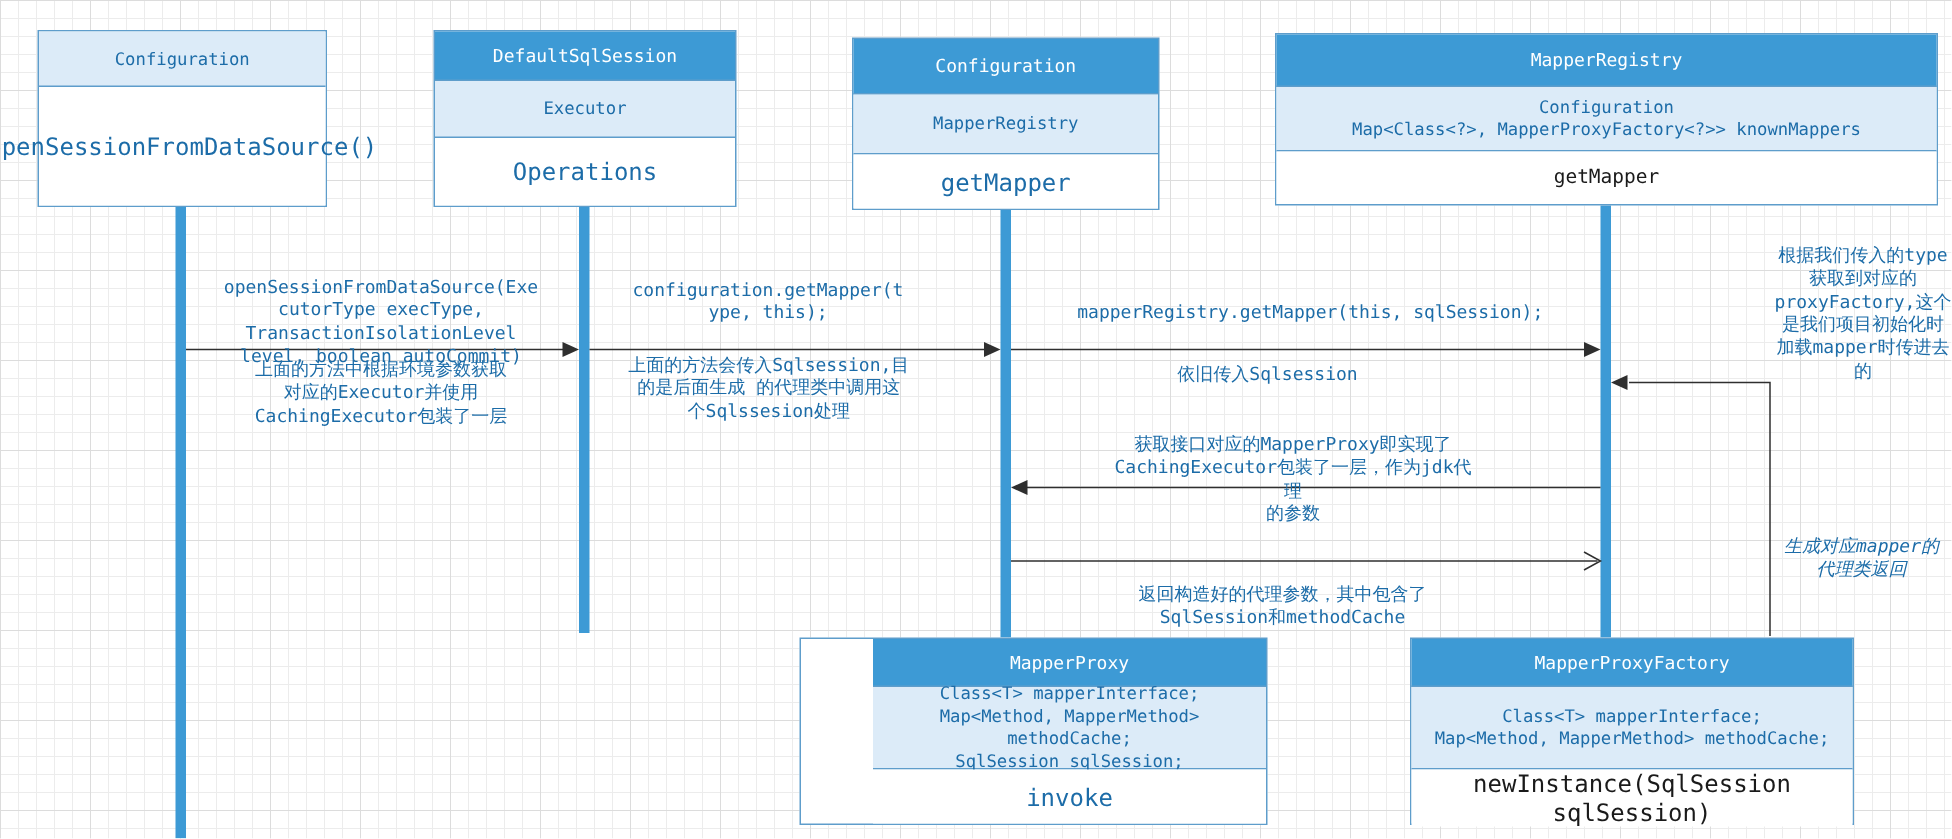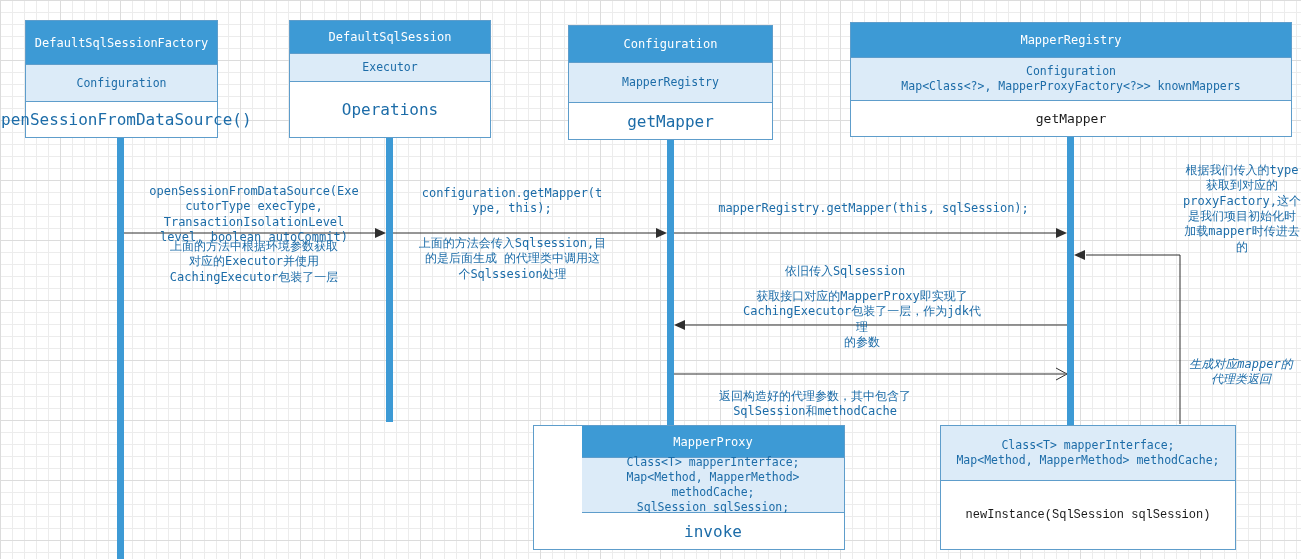--- a/index.html
+++ b/index.html
@@ -78,28 +78,27 @@
       <line x1="674" y1="374" x2="1065" y2="374"></line>
       <path d="M 1056 368 L 1067 374 L 1056 380"></path>
     </g>
     <g>
       <polyline points="1180,424 1180,255 1086,255"></polyline>
       <polygon points="1074,255 1085,250 1085,260"></polygon>
     </g>
   </svg>
 
   <div class="uml-box" style="left:25px; top:20px; width:193px; height:118px;">
-    <div class="uml-head" style="height:44px;">DefaultSqlSessionFactory</div>
     <div class="uml-attr" style="height:37px;">Configuration</div>
     <div class="uml-method">openSessionFromDataSource()</div>
   </div>
 
   <div class="uml-box" style="left:289px; top:20px; width:202px; height:118px;">
     <div class="uml-head" style="height:33px;">DefaultSqlSession</div>
-    <div class="uml-attr" style="height:28px;">Executor</div>
+    <div class="uml-attr" style="height:38px;">Executor</div>
     <div class="uml-method">Operations</div>
   </div>
 
   <div class="uml-box" style="left:568px; top:25px; width:205px; height:115px;">
     <div class="uml-head" style="height:37px;">Configuration</div>
     <div class="uml-attr" style="height:40px;">MapperRegistry</div>
     <div class="uml-method">getMapper</div>
   </div>
 
   <div class="uml-box" style="left:850px; top:22px; width:442px; height:115px;">
@@ -111,51 +110,52 @@
 
   <div class="uml-box" style="left:533px; top:425px; width:312px; height:125px;padding-left:48px;">
     <div class="uml-head" style="height:32px;">MapperProxy</div>
     <div class="uml-attr" style="height:55px;">Class&lt;T&gt; mapperInterface;
 Map&lt;Method, MapperMethod&gt; methodCache;
 SqlSession sqlSession;</div>
     <div class="uml-method">invoke</div>
   </div>
 
   <div class="uml-box" style="left:940px; top:425px; width:296px; height:125px;">
+    <div class="uml-head" style="height:32px;">MapperProxyFactory</div>
     <div class="uml-attr" style="height:55px;">Class&lt;T&gt; mapperInterface;
 Map&lt;Method, MapperMethod&gt; methodCache;</div>
-    <div class="uml-method dark" style="font-size:12px;font-family:Liberation Mono, monospace;">newInstance(SqlSession sqlSession)</div>
+    <div class="uml-method dark" style="font-size:16px;">newInstance(SqlSession sqlSession)</div>
   </div>
 
   <div class="note" style="left:148px; top:184px; width:212px;">openSessionFromDataSource(Exe
 cutorType execType,
 TransactionIsolationLevel
 level, boolean autoCommit)</div>
   <div class="note" style="left:148px; top:239px; width:212px;">上面的方法中根据环境参数获取
 对应的Executor并使用
 CachingExecutor包装了一层</div>
 
   <div class="note" style="left:418px; top:186px; width:188px;">configuration.getMapper(t
 ype, this);</div>
   <div class="note" style="left:415px; top:236px; width:195px;">上面的方法会传入Sqlsession,目
 的是后面生成 的代理类中调用这
 个Sqlssesion处理</div>
 
   <div class="note" style="left:716px; top:201px; width:315px;">mapperRegistry.getMapper(this, sqlSession);</div>
-  <div class="note" style="left:745px; top:242px; width:200px;margin-top:22px;">依旧传入Sqlsession</div>
+  <div class="note" style="left:745px; top:242px; width:200px;">依旧传入Sqlsession</div>
 
   <div class="note" style="left:1183px; top:163px; width:118px;">根据我们传入的type
 获取到对应的
 proxyFactory,这个
 是我们项目初始化时
 加载mapper时传进去
 的</div>
 
   <div class="note" style="left:738px; top:289px; width:248px;">获取接口对应的MapperProxy即实现了
 CachingExecutor包装了一层，作为jdk代理
 的参数</div>
-  <div class="note" style="left:700px; top:389px; width:230px;">返回构造好的代理参数，其中包含了
+  <div class="note" style="left:740px; top:389px; width:230px;">返回构造好的代理参数，其中包含了
 SqlSession和methodCache</div>
 
   <div class="note" style="left:1185px; top:357px; width:112px;font-style:italic;">生成对应mapper的
 代理类返回</div>
 
 </div>
 
 </body></html>

